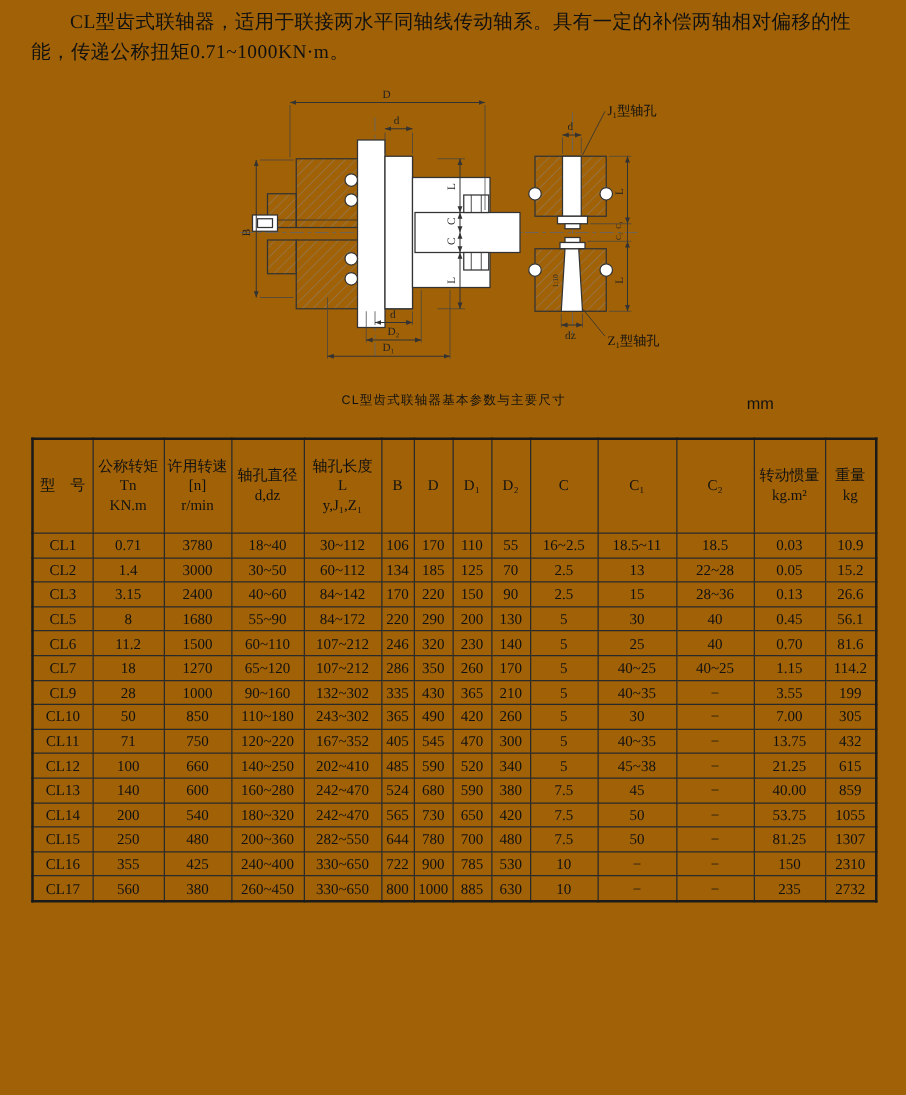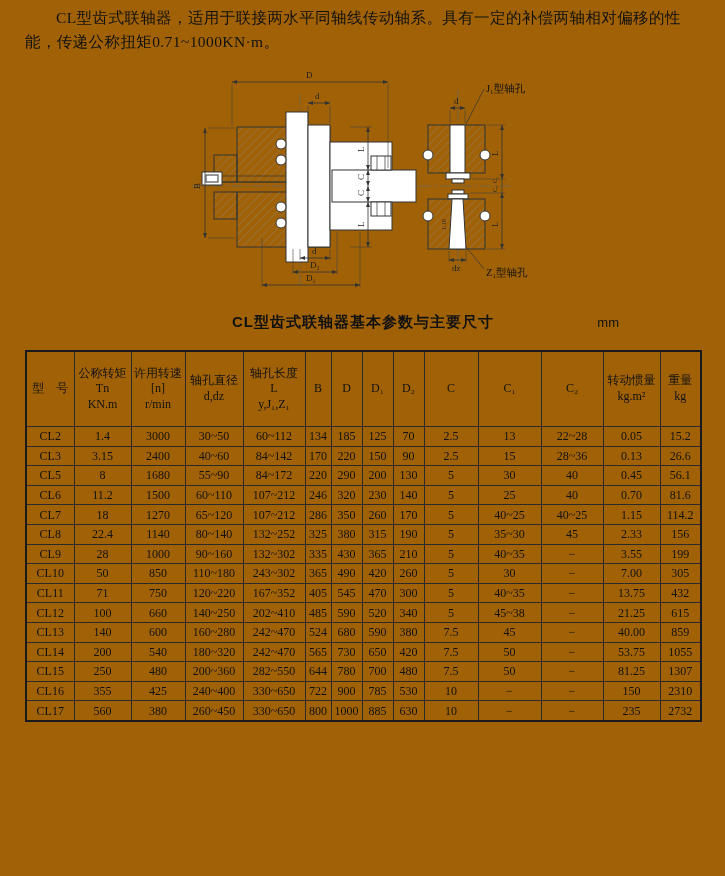--- a/index.html
+++ b/index.html
@@ -4,21 +4,21 @@
 <style>
   html,body{margin:0;padding:0;background:#ffffff;}
   .page{position:relative;width:725px;height:876px;background:#a16207;color:#111;
         font-family:"Liberation Serif","DejaVu Serif",serif;overflow:hidden;}
   .intro{position:absolute;left:25px;right:20px;top:6px;margin:0;
          font-size:15.5px;line-height:1.55;text-indent:2em;letter-spacing:.4px;}
   .diagram{position:absolute;left:0;top:64px;width:725px;height:242px;}
   .title-row{position:absolute;top:313px;left:25px;width:676px;height:24px;}
   .table-title{position:absolute;left:50%;transform:translateX(-50%);white-space:nowrap;
                font-family:"Liberation Sans","DejaVu Sans",sans-serif;
-               font-weight:bold;font-size:15px;letter-spacing:1px;}
+               font-weight:normal;font-size:10px;letter-spacing:1px;}
   .table-unit{position:absolute;right:82px;top:2px;font-size:13px;
               font-family:"Liberation Sans","DejaVu Sans",sans-serif;text-align:right;}
   table.params{position:absolute;top:350px;left:25px;width:676px;
                border-collapse:collapse;table-layout:fixed;
                font-size:12px;text-align:center;border:2px solid #1a1a1a;}
   table.params th,table.params td{border:1px solid #2a2a2a;padding:0 1px;
                vertical-align:middle;white-space:nowrap;overflow:hidden;
                font-weight:normal;color:#111;}
   table.params thead th{height:74px;font-size:12px;line-height:1.3;}
   table.params tbody td{height:18.6px;line-height:18px;font-size:12px;}
@@ -213,20 +213,36 @@
           <th><span>D₂</span></th>
           <th><span>C</span></th>
           <th><span>C₁</span></th>
           <th><span>C₂</span></th>
           <th><span>转动惯量</span><br><span>kg.m²</span></th>
           <th><span>重量</span><br><span>kg</span></th>
         </tr>
       </thead>
     <tbody id="tbody">
         <tr>
+          <td>CL1</td>
+          <td>0.71</td>
+          <td>3780</td>
+          <td>18~40</td>
+          <td>30~112</td>
+          <td>106</td>
+          <td>170</td>
+          <td>110</td>
+          <td>55</td>
+          <td>16~2.5</td>
+          <td>18.5~11</td>
+          <td>18.5</td>
+          <td>0.03</td>
+          <td>10.9</td>
+        </tr>
+        <tr>
           <td>CL2</td>
           <td>1.4</td>
           <td>3000</td>
           <td>30~50</td>
           <td>60~112</td>
           <td>134</td>
           <td>185</td>
           <td>125</td>
           <td>70</td>
           <td>2.5</td>
@@ -293,36 +309,20 @@
           <td>350</td>
           <td>260</td>
           <td>170</td>
           <td>5</td>
           <td>40~25</td>
           <td>40~25</td>
           <td>1.15</td>
           <td>114.2</td>
         </tr>
         <tr>
-          <td>CL8</td>
-          <td>22.4</td>
-          <td>1140</td>
-          <td>80~140</td>
-          <td>132~252</td>
-          <td>325</td>
-          <td>380</td>
-          <td>315</td>
-          <td>190</td>
-          <td>5</td>
-          <td>35~30</td>
-          <td>45</td>
-          <td>2.33</td>
-          <td>156</td>
-        </tr>
-        <tr>
           <td>CL9</td>
           <td>28</td>
           <td>1000</td>
           <td>90~160</td>
           <td>132~302</td>
           <td>335</td>
           <td>430</td>
           <td>365</td>
           <td>210</td>
           <td>5</td>

